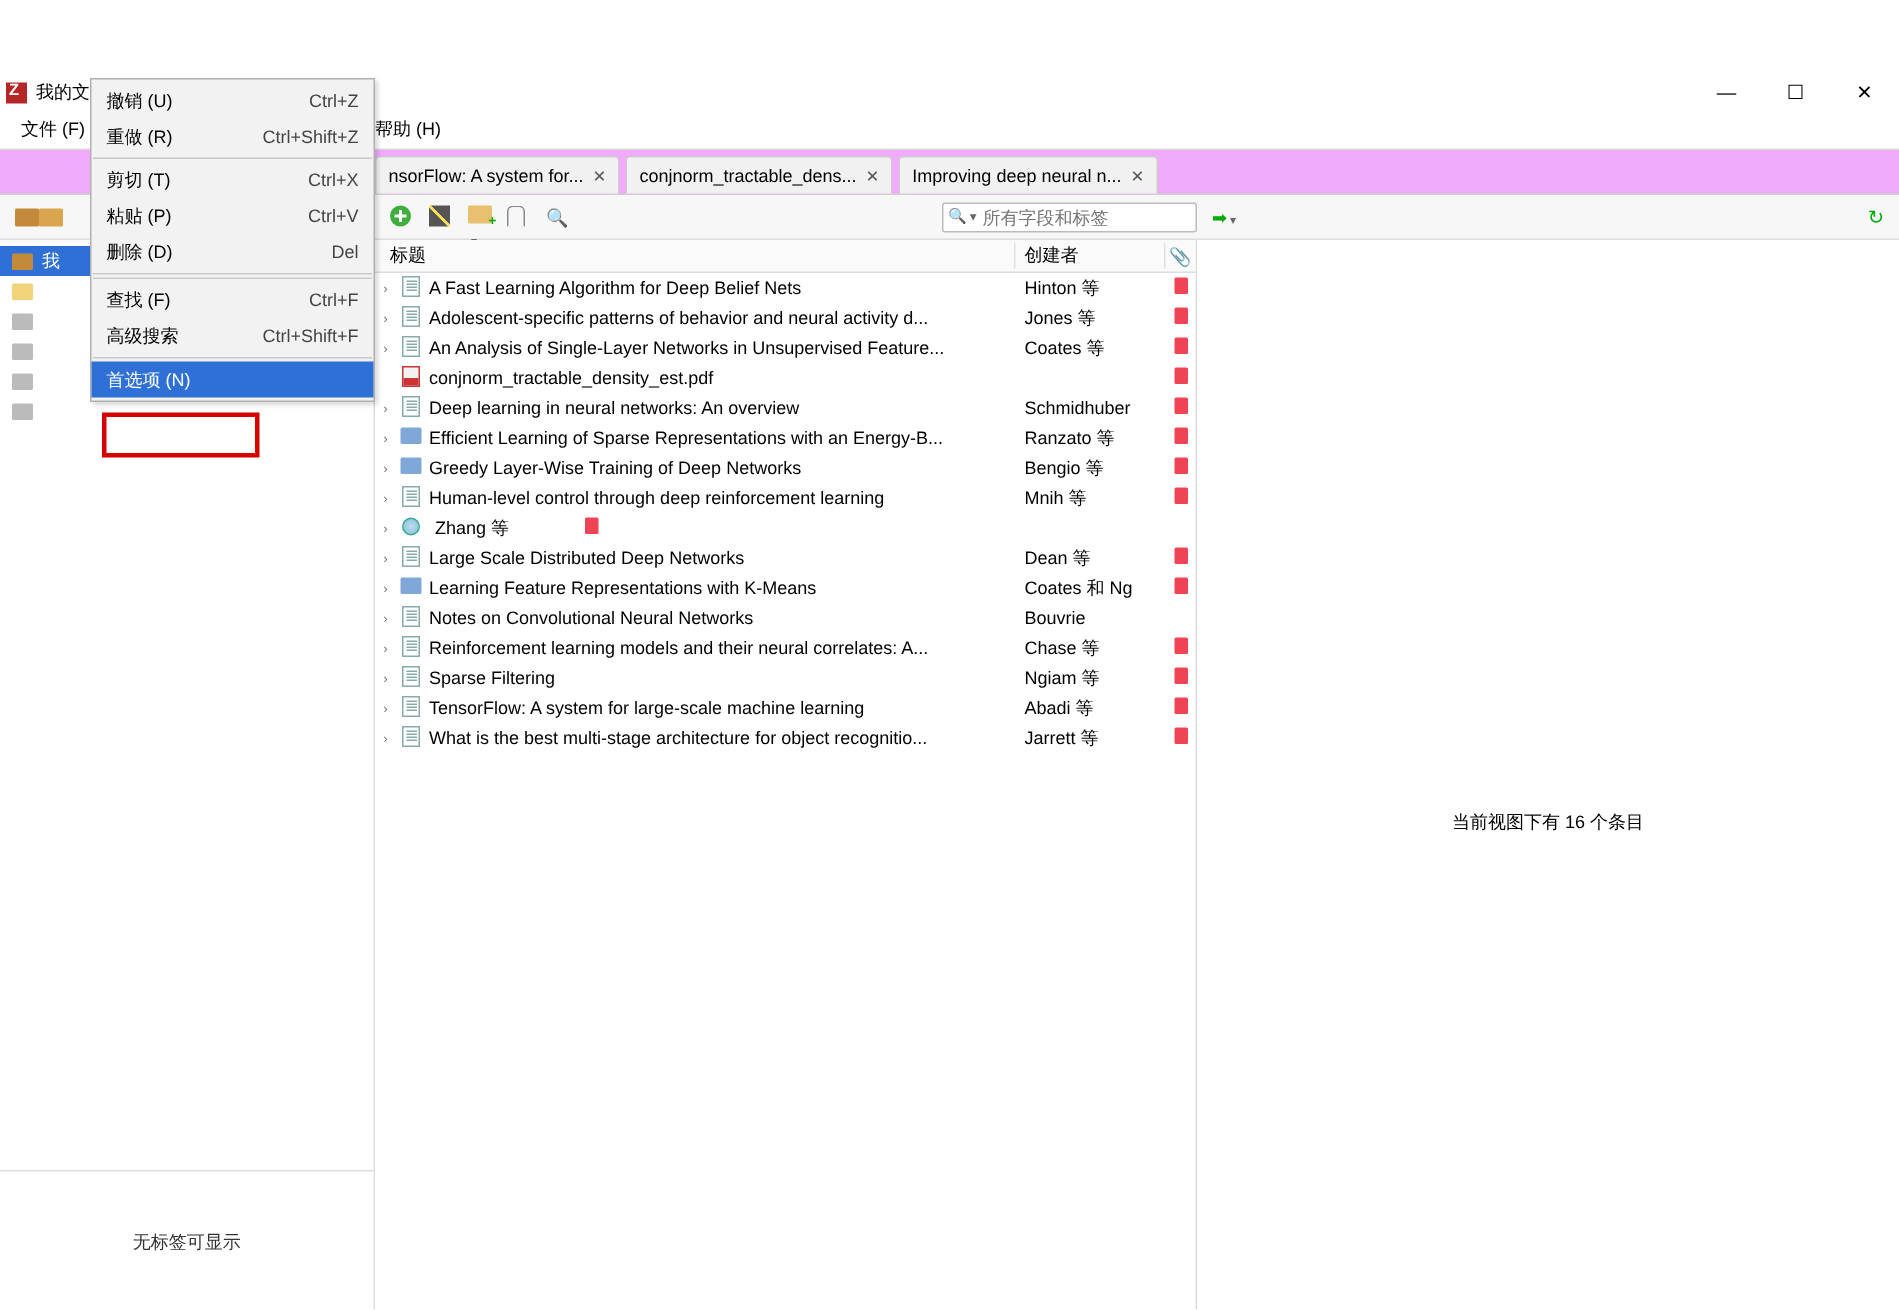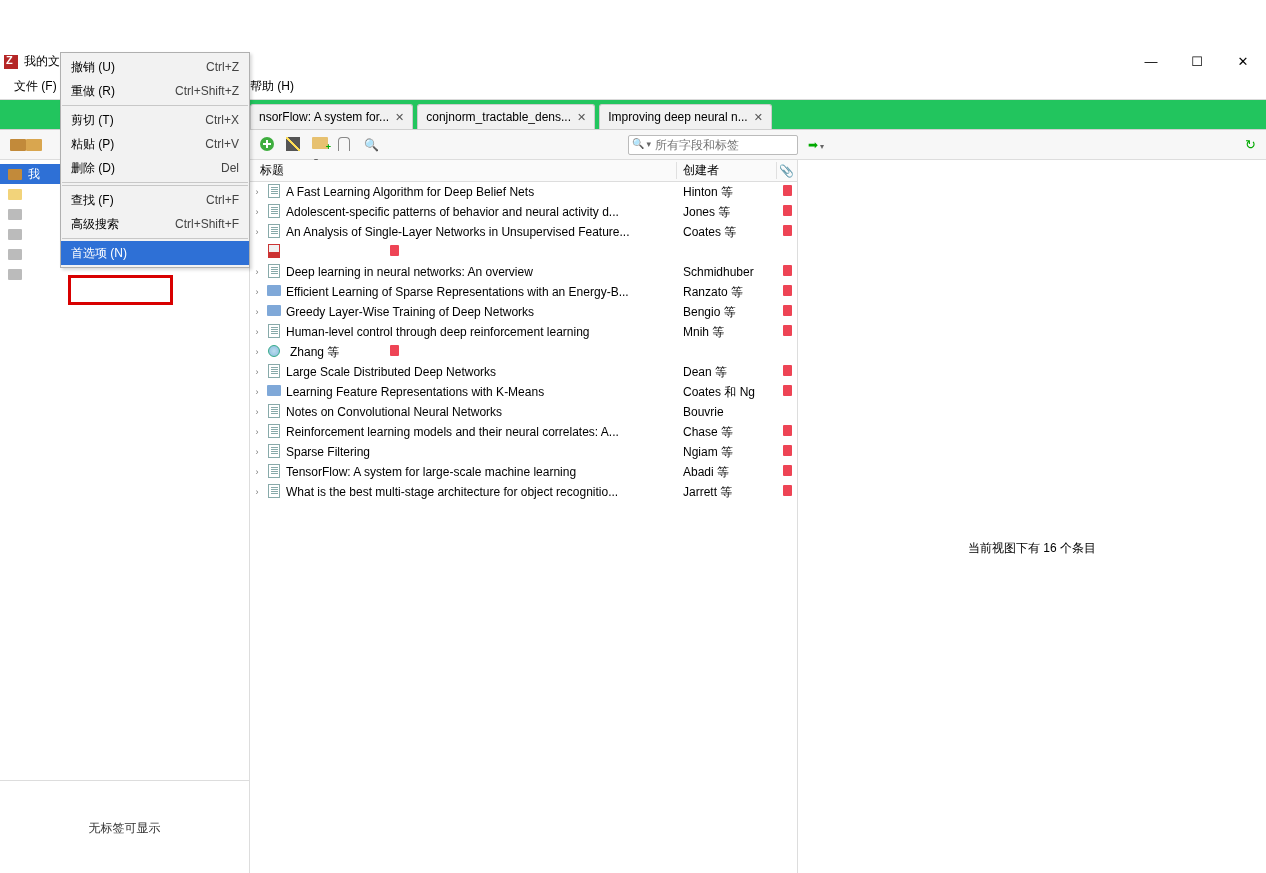--- a/index.html
+++ b/index.html
@@ -6,21 +6,21 @@
   body { width: 1266px; height: 873px; background: #fff; overflow: hidden; position: relative; color: #000; }
   .titlebar { height: 27px; display: flex; align-items: center; padding: 0 4px; background: #fff; position: relative; margin-top: 48px; }
   .titlebar .logo { width: 14px; height: 14px; background:#b52626; display:inline-block; margin-right:6px; position:relative; }
   .titlebar .logo::after { content:"Z"; color:#fff; font-weight:bold; font-size:11px; position:absolute; left:2px; top:-1px; }
   .title-text { font-size: 12px; }
   .win-controls { position:absolute; right:0; top:0; height:27px; display:flex; }
   .win-btn { width:46px; height:27px; display:flex; align-items:center; justify-content:center; font-size:13px; }
   .menubar { height:25px; display:flex; padding:0 6px; border-bottom:1px solid #d9d9d9; }
   .menu-item { padding:3px 8px; font-size:12px; white-space:nowrap; }
   .menu-item.hl { border:3px solid #d80000; padding:0px 5px; }
-  .tabsbar { height:30px; display:flex; align-items:flex-end; padding-left:250px; background:#22c55e; border-bottom:1px solid #d0d0d0; position:relative; z-index:0; }
+  .tabsbar { height:30px; display:flex; align-items:flex-end; padding-left:250px; background:#f0abfc; border-bottom:1px solid #d0d0d0; position:relative; z-index:0; }
   .tab { height:25px; border:1px solid #ccc; border-bottom:none; background:#f1f1f1; border-radius:3px 3px 0 0; display:flex; align-items:center; padding:0 8px; margin-right:4px; font-size:12px; max-width:190px; gap:6px; }
   .tab-close { font-size:11px; color:#555; }
   .toolbar { height:30px; background:#f7f7f7; border-bottom:1px solid #ddd; display:flex; align-items:center; position:relative; z-index:0; }
   .toolbar-left { display:flex; align-items:center; gap:6px; padding-left:10px; width:250px; }
   .toolbar-mid { display:flex; align-items:center; gap:10px; padding-left:10px; flex:1; }
   .tb-icon { width:16px; height:16px; display:inline-block; }
   .tb-sep::after { content:"▾"; font-size:8px; color:#666; margin-left:2px; }
   .search { margin-left:auto; position:relative; }
   .search input { width:170px; height:20px; padding:0 6px 0 26px; border:1px solid #bbb; border-radius:2px; font-size:12px; }
   .search .dd { position:absolute; left:4px; top:3px; font-size:9px; color:#666; }
@@ -201,20 +201,21 @@
         <div class="item-row">
           <span class="ir-expand">›</span>
           <span class="ir-ico"><span class="doc-ico"></span></span>
           <span class="ir-title">An Analysis of Single-Layer Networks in Unsupervised Feature...</span>
           <span class="ir-creator">Coates 等</span>
           <span class="ir-pdf"><span class="dot-pdf"></span></span>
         </div>
         <div class="item-row">
           <span class="ir-expand"></span>
           <span class="ir-ico"><span class="pdf-ico"></span></span>
+          <span class="ir-title">conjnorm_tractable_density_est.pdf</span>
           <span class="ir-creator"></span>
           <span class="ir-pdf"><span class="dot-pdf"></span></span>
         </div>
         <div class="item-row">
           <span class="ir-expand">›</span>
           <span class="ir-ico"><span class="doc-ico"></span></span>
           <span class="ir-title">Deep learning in neural networks: An overview</span>
           <span class="ir-creator">Schmidhuber</span>
           <span class="ir-pdf"><span class="dot-pdf"></span></span>
         </div>

